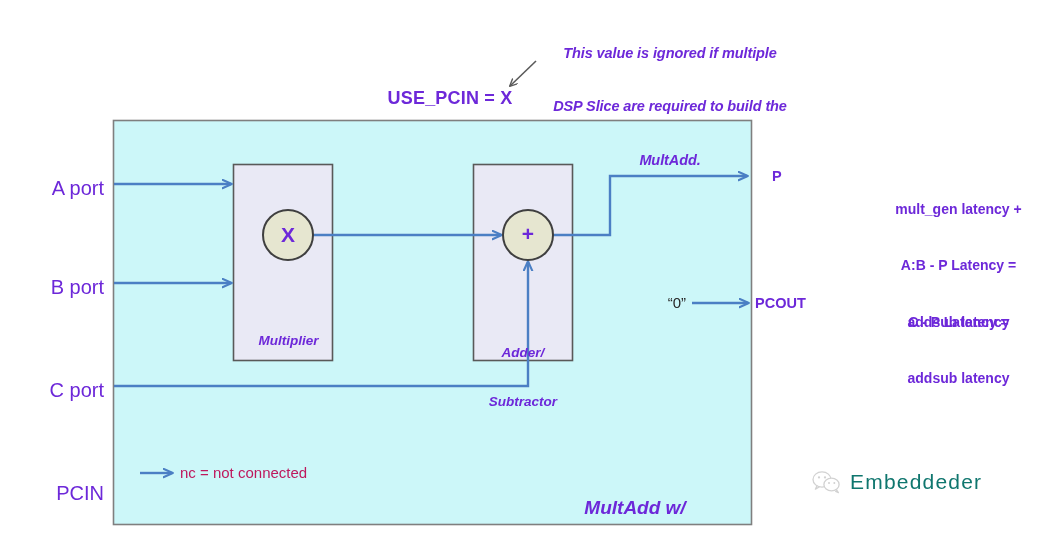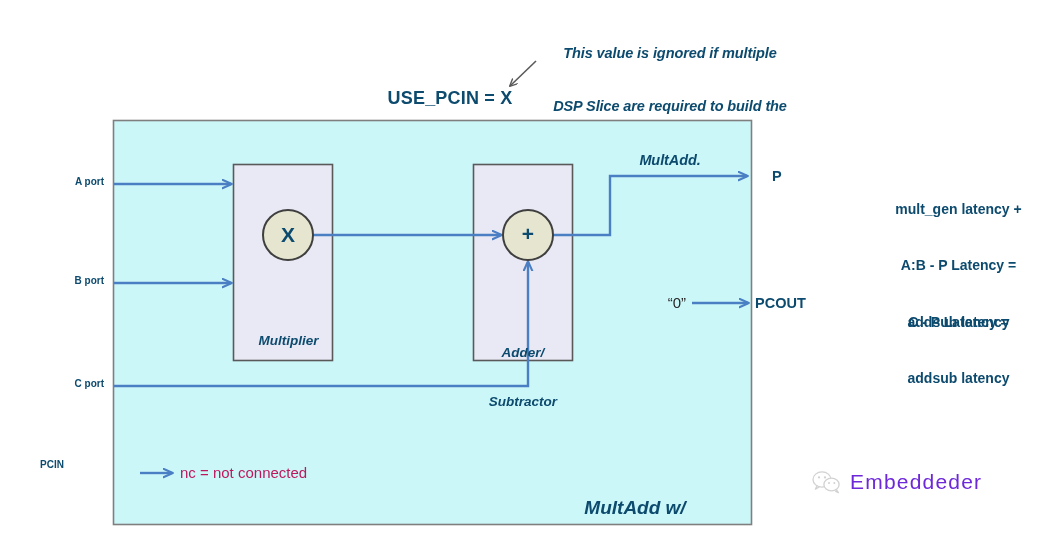--- a/index.html
+++ b/index.html
@@ -20,48 +20,48 @@
   svg.layer {
     position: absolute;
     left: 0;
     top: 0;
     width: 1051px;
     height: 535px;
   }
   .txt {
     position: absolute;
     white-space: pre;
-    color: #0c4a6e;
+    color: #6d28d9;
     line-height: 1.22;
   }
   .center     { text-align: center; }
   .right      { text-align: right; }
 
   .annot {
     font-size: 14.5px;
     font-weight: bold;
     font-style: italic;
     letter-spacing: -0.1px;
   }
   .title-use { font-size: 18px; font-weight: bold; letter-spacing: 0.2px; }
-  .portlabel { font-size: 10px; font-weight: bold; }
+  .portlabel { font-size: 20px; font-weight: normal; }
   .outlabel  { font-size: 14.5px; font-weight: bold; }
   .blocklabel{ font-size: 13.5px; font-weight: bold; font-style: italic; }
   .opglyph   { font-size: 21px; font-weight: bold; }
   .ncnote    { font-size: 15px; font-weight: normal; color: #be185d; }
   .zeroq     { font-size: 15px; font-weight: normal; color: #262626; }
   .bigtitle  { font-size: 19px; font-weight: bold; font-style: italic; }
   .latency   { font-size: 14px; font-weight: bold; line-height: 1.35; }
 
   .watermark {
     position: absolute;
     display: flex;
     align-items: center;
     gap: 8px;
-    color: #6d28d9;
+    color: #0f766e;
     font-size: 21px;
     letter-spacing: 1.2px;
   }
   .watermark svg { display: block; }
 </style>
 </head>
 <body>
 
 <div id="stage">
 
@@ -105,21 +105,21 @@
     <div>This value is ignored if multiple</div>
     <div>DSP Slice are required to build the</div>
     <div>MultAdd.</div>
   </div>
 
   <div class="txt title-use center" style="left:300px; top:88px; width:300px;">USE_PCIN = X</div>
 
   <div class="txt portlabel right" style="left:0px; top:176px; width:104px;">A port</div>
   <div class="txt portlabel right" style="left:0px; top:275px; width:104px;">B port</div>
   <div class="txt portlabel right" style="left:0px; top:378px; width:104px;">C port</div>
-  <div class="txt portlabel right" style="left:0px; top:459px; width:104px;text-align:center;">PCIN</div>
+  <div class="txt portlabel right" style="left:0px; top:481px; width:104px;">PCIN</div>
 
   <div class="txt ncnote" style="left:180px; top:464px;">nc = not connected</div>
 
   <div class="txt blocklabel center" style="left:234px; top:333px; width:109px;">Multiplier</div>
   <div class="txt blocklabel center" style="left:474px; top:312px; width:98px;">
     <div>Adder/</div>
     <div>Subtractor</div>
   </div>
 
   <div class="txt opglyph center" style="left:263px; top:222px; width:50px;">X</div>

